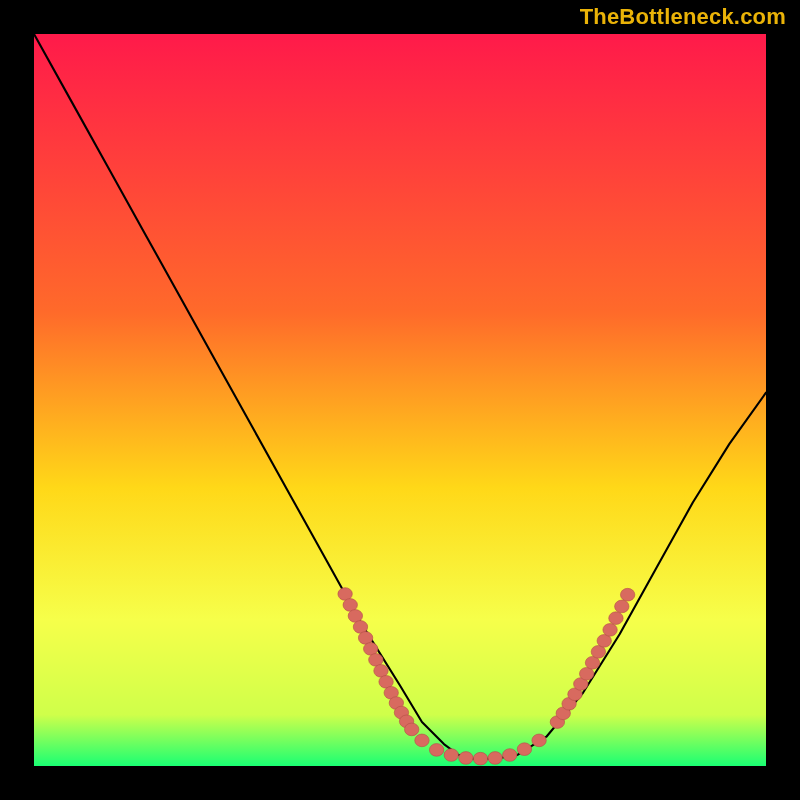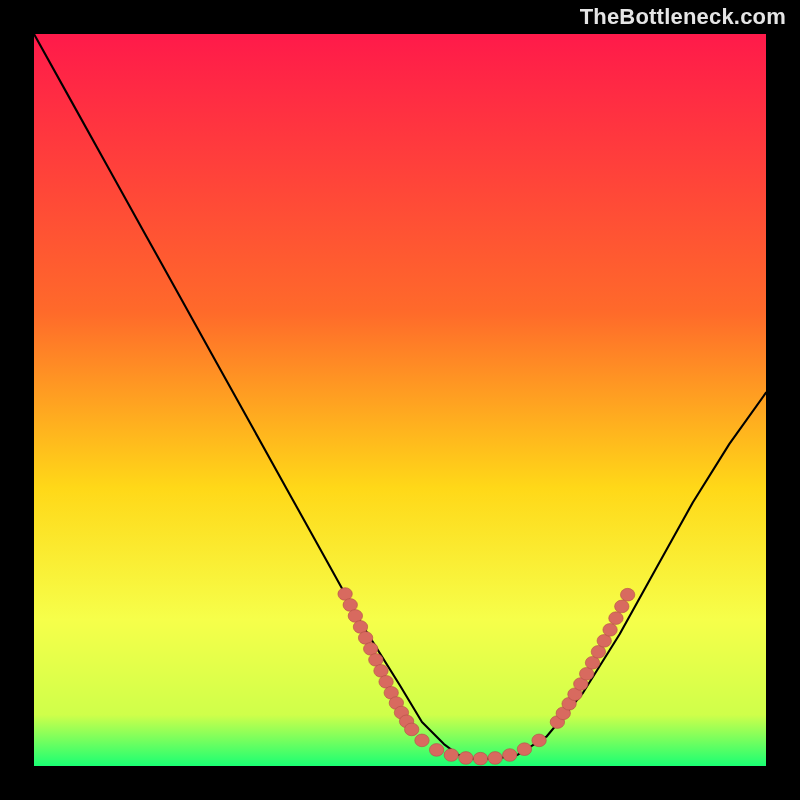--- a/index.html
+++ b/index.html
@@ -16,21 +16,21 @@
     height: 800px;
     background: #000000;
   }
   .watermark {
     position: absolute;
     top: 4px;
     right: 14px;
     font-family: Arial, Helvetica, sans-serif;
     font-size: 22px;
     font-weight: 600;
-    color: #e5e5e5;
+    color: #eab308;
     letter-spacing: 0.2px;
     user-select: none;
   }
   svg {
     position: absolute;
     left: 0;
     top: 0;
   }
 </style>
 </head>

